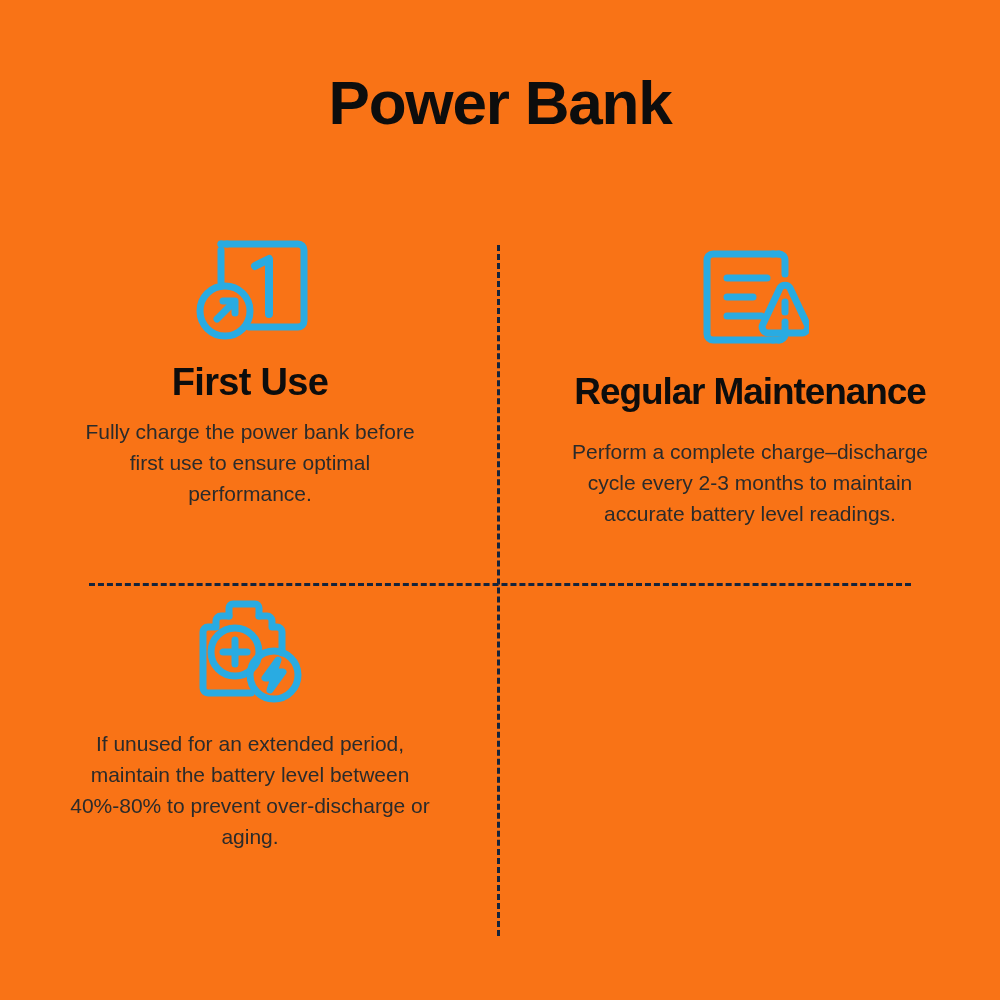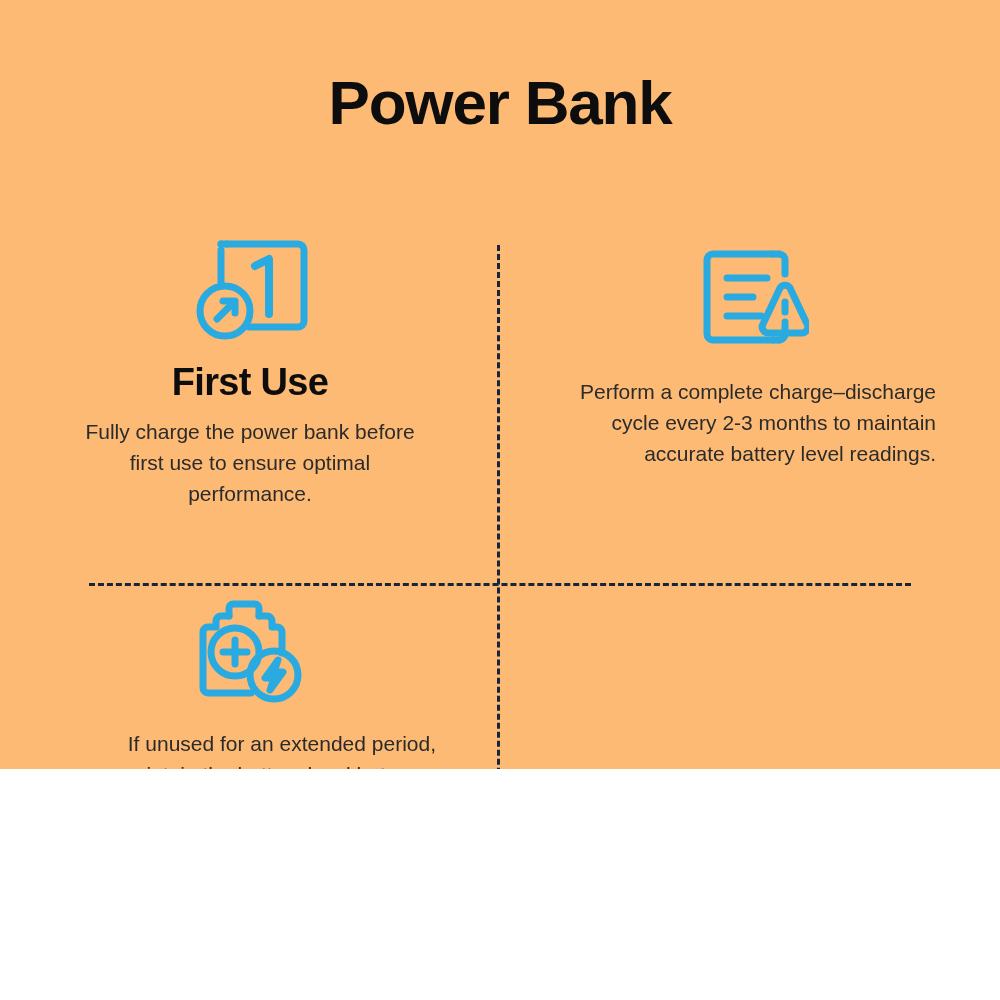--- a/index.html
+++ b/index.html
@@ -8,22 +8,22 @@
     padding: 0;
     background: #ffffff;
   }
   body {
     font-family: "Liberation Sans", sans-serif;
     -webkit-font-smoothing: antialiased;
   }
   #infographic {
     position: relative;
     width: 1000px;
-    height: 769px;
-    background: #fdba74;
+    height: 1000px;
+    background: #f97316;
     overflow: hidden;
   }
 
   
   .title-block {
     position: absolute;
     left: 0;
     top: 66px;
     width: 1000px;
     text-align: center;
@@ -102,21 +102,21 @@
   .card-body {
     font-family: "Liberation Sans", sans-serif;
     font-weight: normal;
     font-size: 21px;
     line-height: 31px;
     color: #2b2b2b;
     text-align: center;
     margin-top: 12px;
     max-width: 355px;
   }
-  .cell.row2 .card-body { max-width: 372px; margin-top: 22px; text-align: right; }
+  .cell.row2 .card-body { max-width: 372px; margin-top: 22px; }
 </style>
 </head>
 <body>
 
 <div id="infographic">
 
   <div class="title-block">
     <span class="title-line">Power Bank</span>
   </div>
 
@@ -157,20 +157,21 @@
 
           <path d="M36 34 H76"></path>
           <path d="M36 53 H62"></path>
           <path d="M36 72 H70"></path>
 
           <path d="M89 44 A6 6 0 0 1 99 44 L116 80 A6 6 0 0 1 111 89 H77 A6 6 0 0 1 72 80 Z"></path>
           <path d="M94 58 V68"></path>
           <path d="M94 78 V79"></path>
         </svg>
       </div>
+      <div class="card-title wide">Regular Maintenance</div>
       <div class="card-body">Perform a complete charge–discharge cycle every 2-3 months to maintain accurate battery level readings.</div>
     </div>
 
     <div class="cell row2">
       <div class="icon-wrap">
         <svg width="114" height="108" viewBox="0 0 114 108" fill="none" stroke="#29abe2" stroke-width="7" stroke-linecap="round" stroke-linejoin="round">
 
           <path d="M36 20 V12 A4 4 0 0 1 40 8 H62 A4 4 0 0 1 66 12 V20"></path>
 
           <path d="M36 20 H28 A5 5 0 0 0 23 25 V31 H15 A5 5 0 0 0 10 36 V92 A5 5 0 0 0 15 97 H58"></path>

